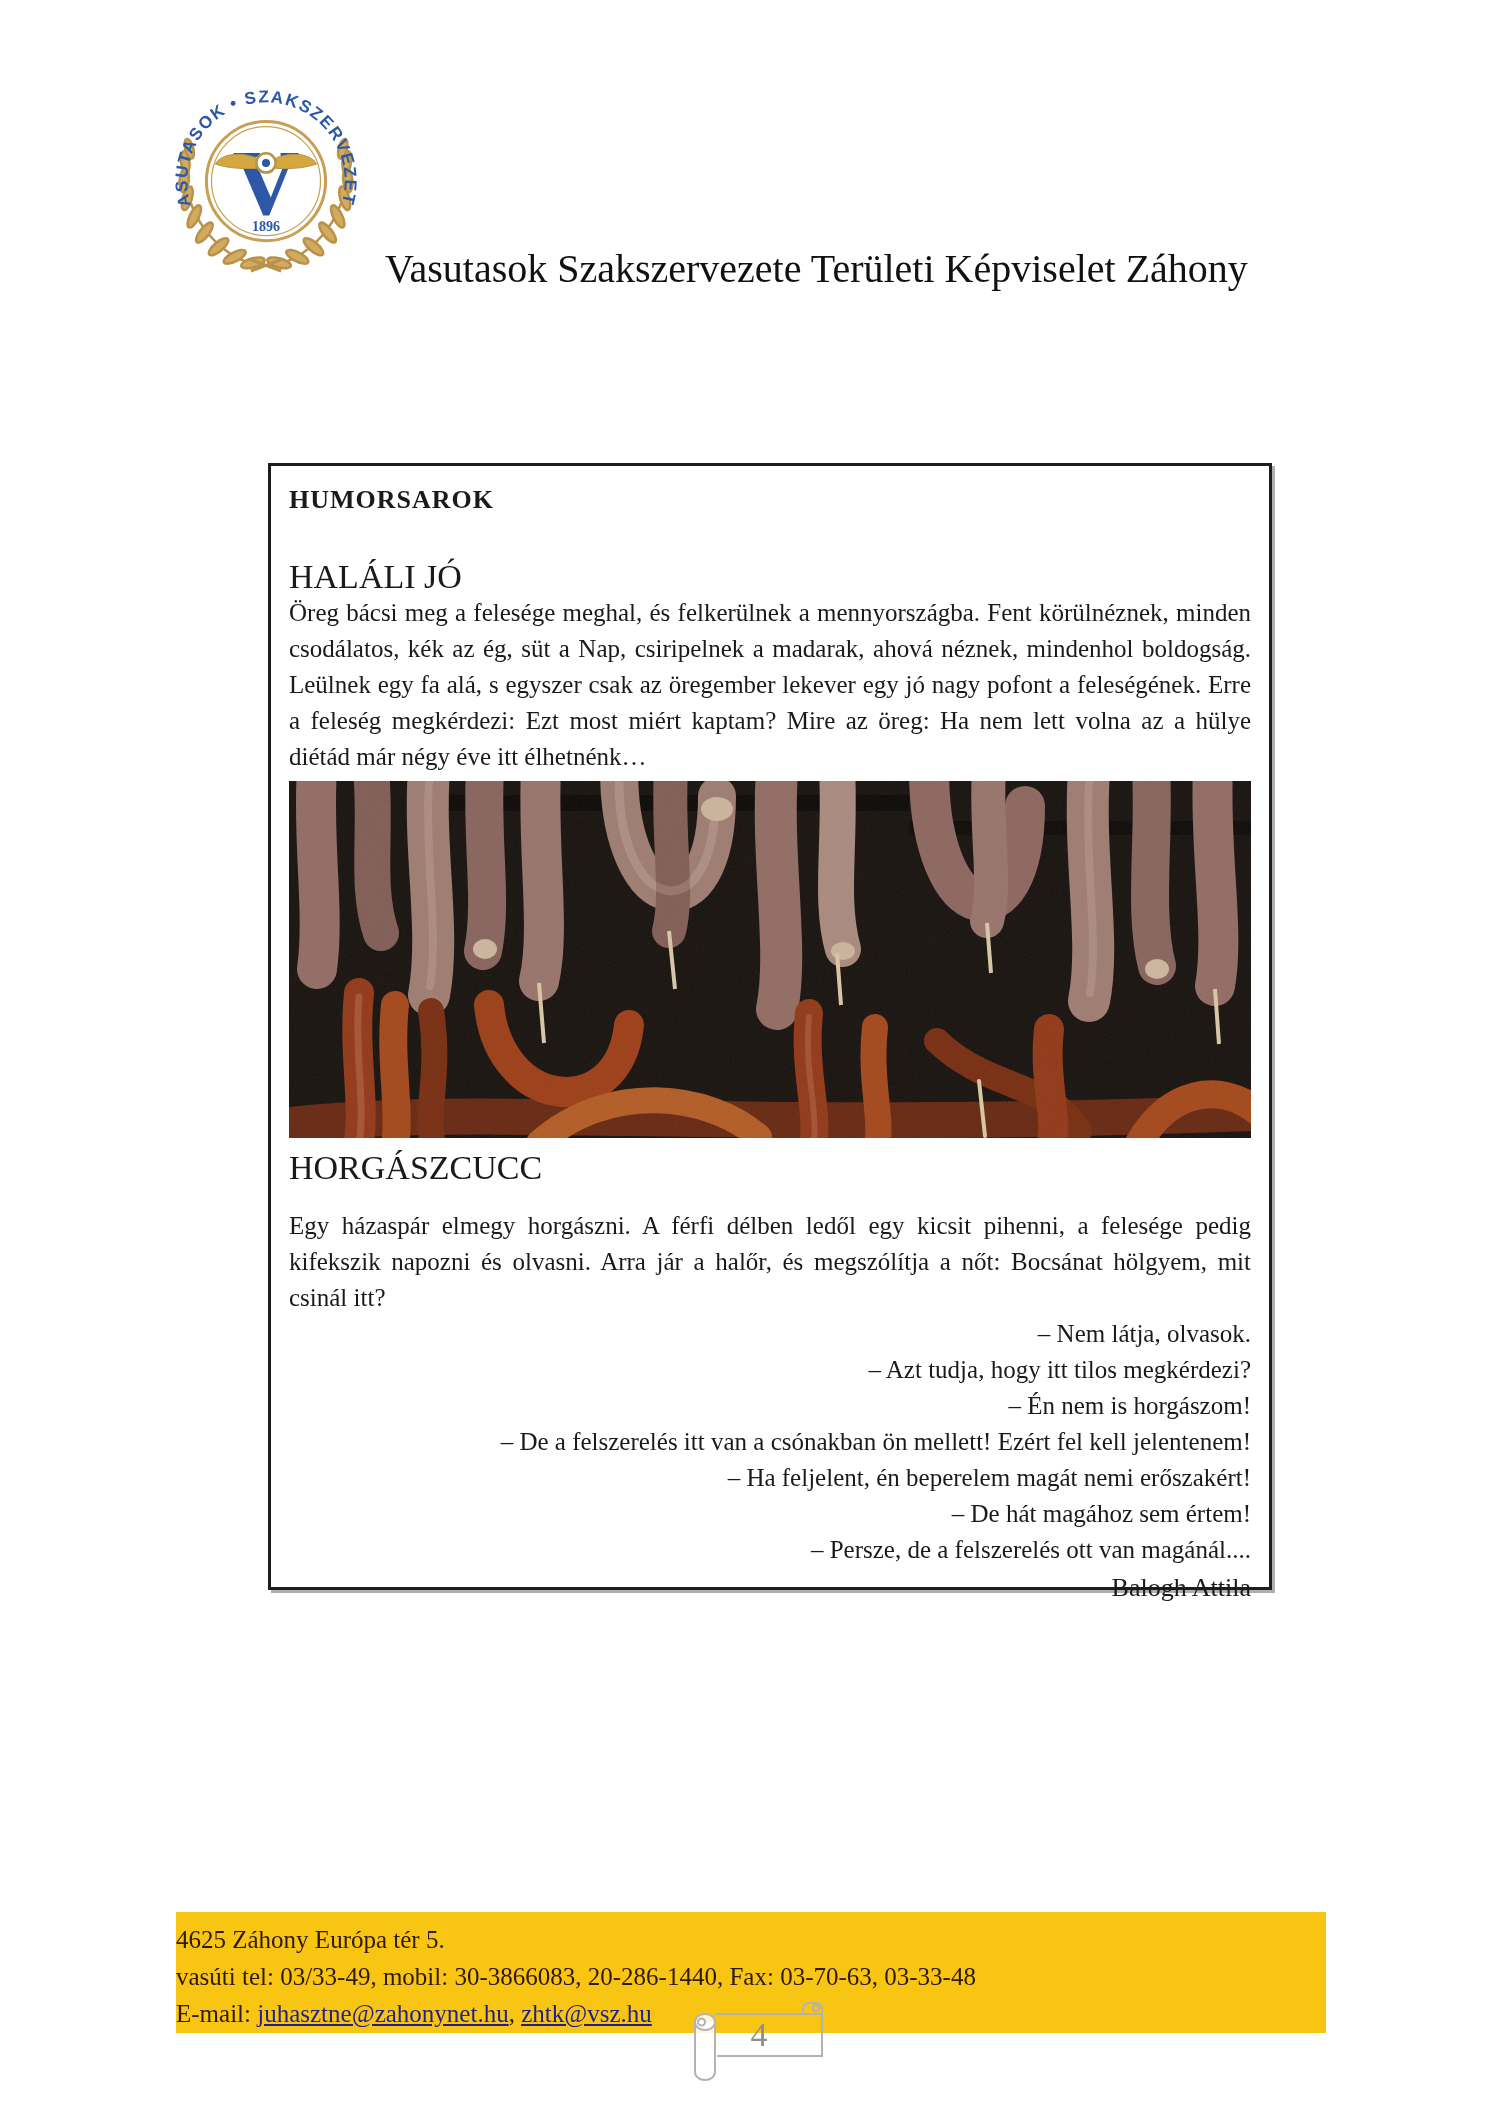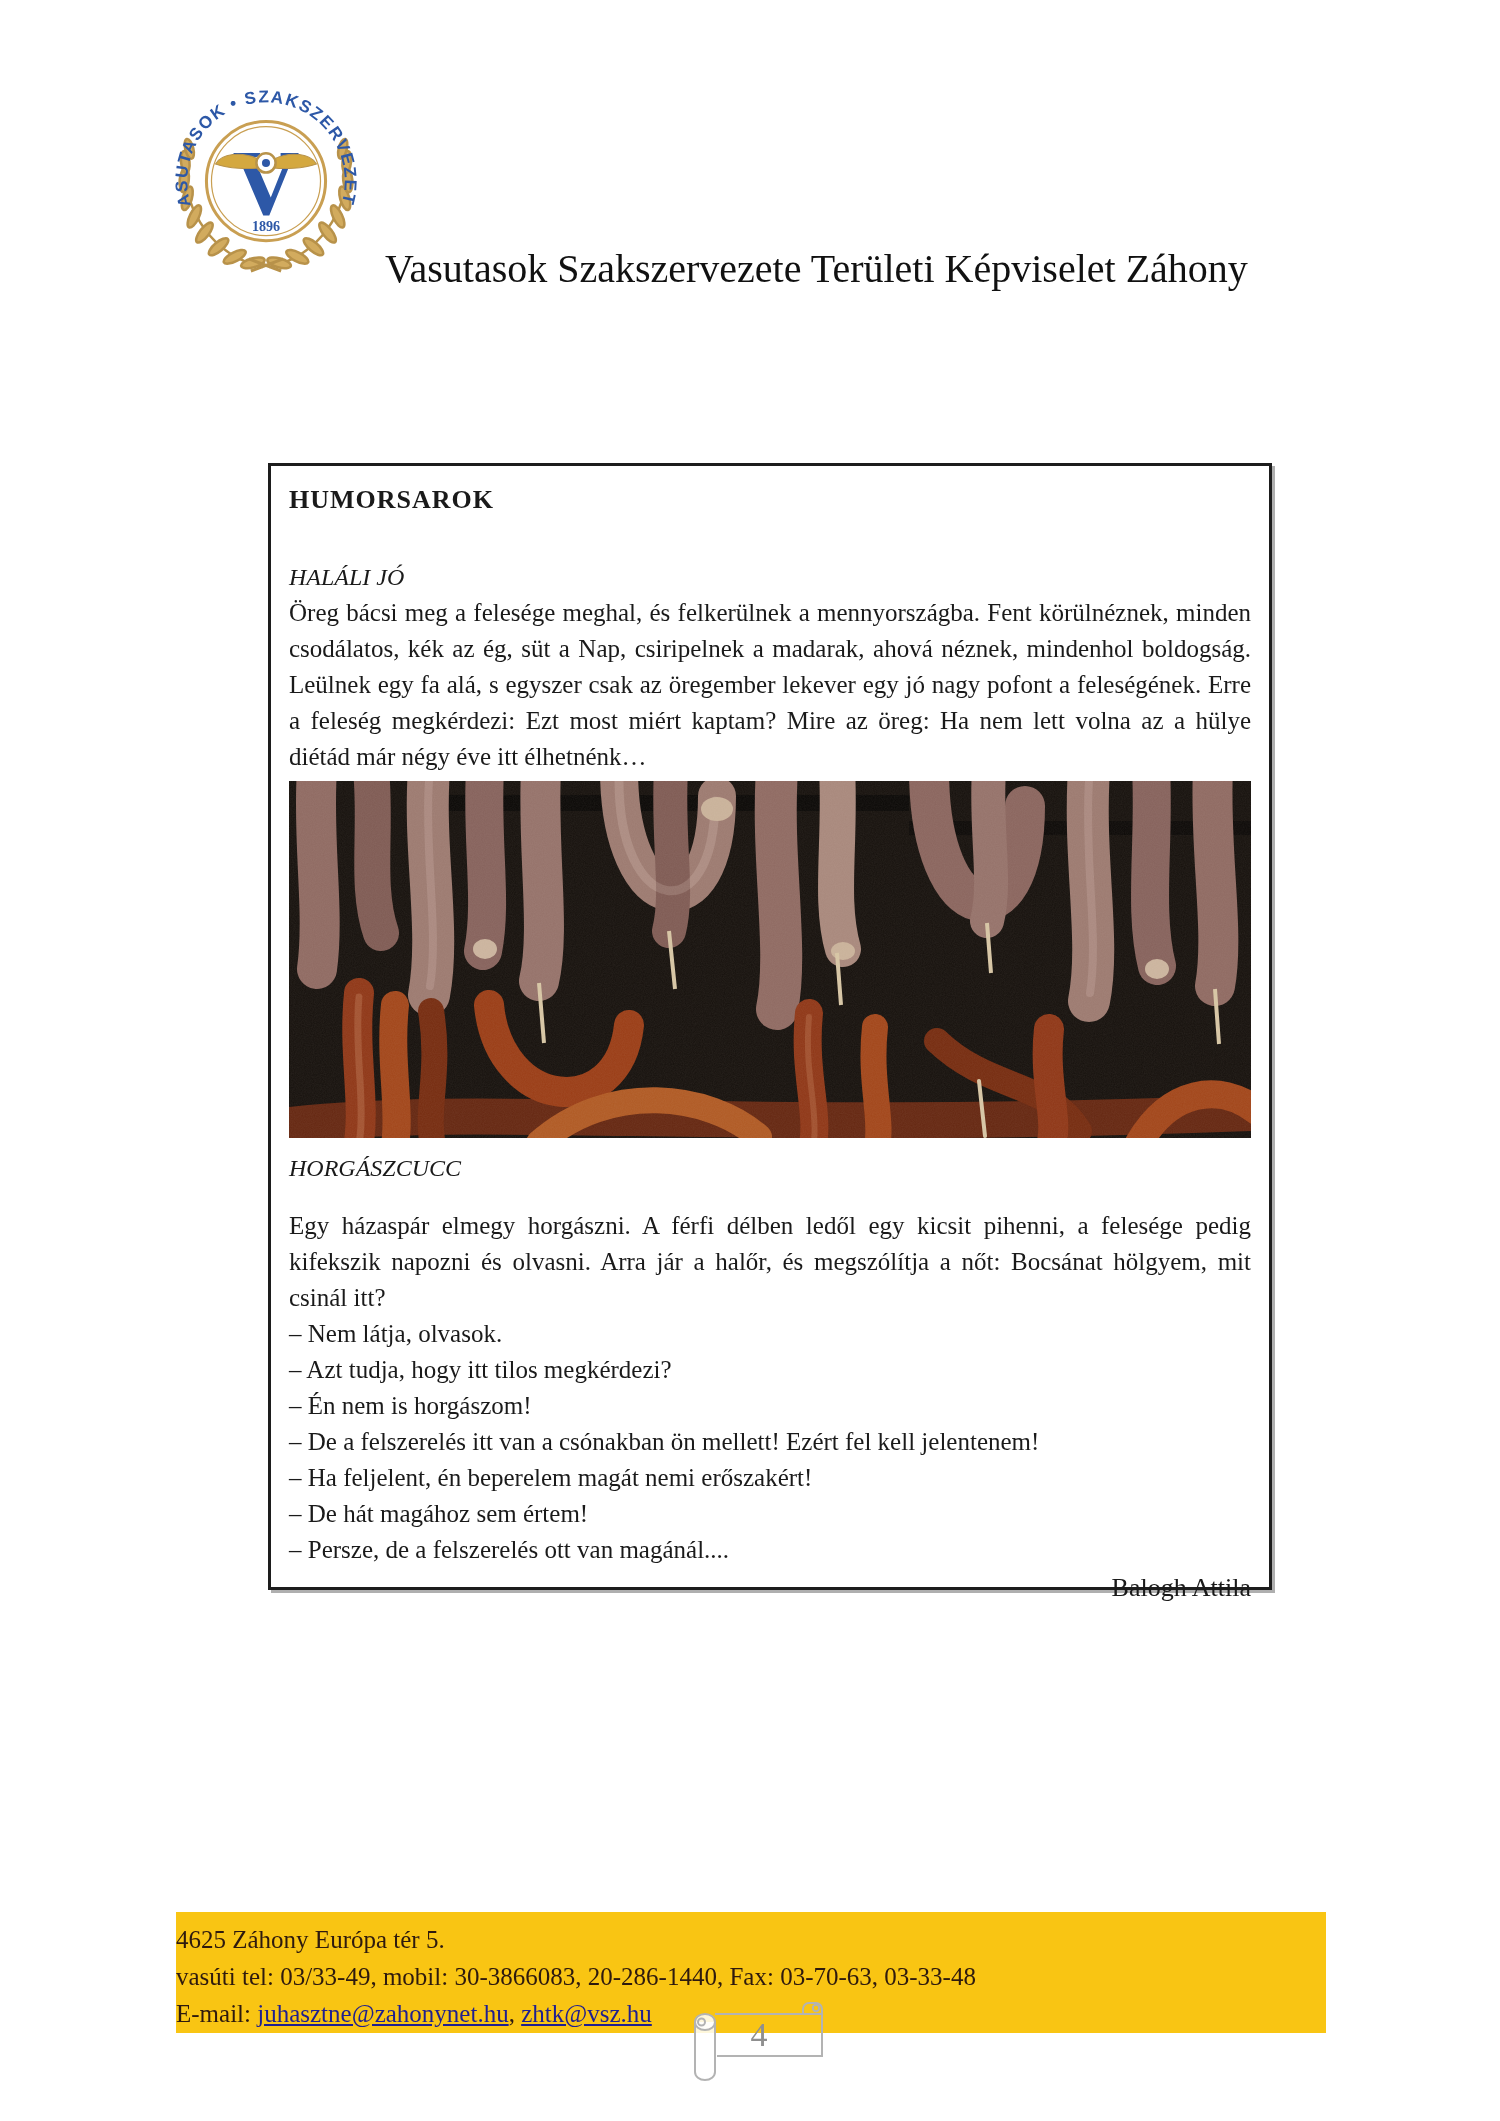--- a/index.html
+++ b/index.html
@@ -15,26 +15,26 @@
     position:absolute; left:385px; top:248px; width:920px;
     font-size:40px; line-height:1.05; color:#111; white-space:nowrap;
   }
   
   .humor-box {
     position:absolute; left:268px; top:463px; width:1004px; height:1127px;
     border:3px solid #1d1d1d; box-shadow:3px 3px 0 rgba(110,110,110,.55);
     padding:16px 18px 0; background:#fff;
   }
   .section-title { font-size:26px; font-weight:bold; letter-spacing:1px; line-height:36px; margin-bottom:41px; }
-  .joke-title { font-size:24px; font-weight:normal; line-height:36px;font-style:italic; }
+  .joke-title { font-size:34px; font-weight:normal; line-height:36px; }
   .story { font-size:25px; line-height:36px; text-align:justify; }
   .photo-fig { width:962px; height:357px; margin:6px 0 12px; }
   .photo-fig svg { display:block; width:962px; height:357px; }
   .joke-title.second { margin-bottom:22px; }
-  .dialogue-line { font-size:25px; line-height:36px; }
+  .dialogue-line { font-size:25px; line-height:36px;text-align:right; }
   .signature { font-size:26px; line-height:36px; text-align:right; margin-top:2px; }
   
   .footer-bar {
     position:absolute; left:176px; top:1912px; width:1150px; height:121px;
     background:#F9C513; text-align:left; padding-top:9px;
     font-size:25px; line-height:37px; color:#2e1a0e;
   }
   .footer-bar a { color:#1F1F8F; text-decoration:underline; }
   .page-number-scroll { position:absolute; left:683px; top:1992px; width:140px; height:95px; }
   .page-number-scroll svg { display:block; width:140px; height:95px; }

